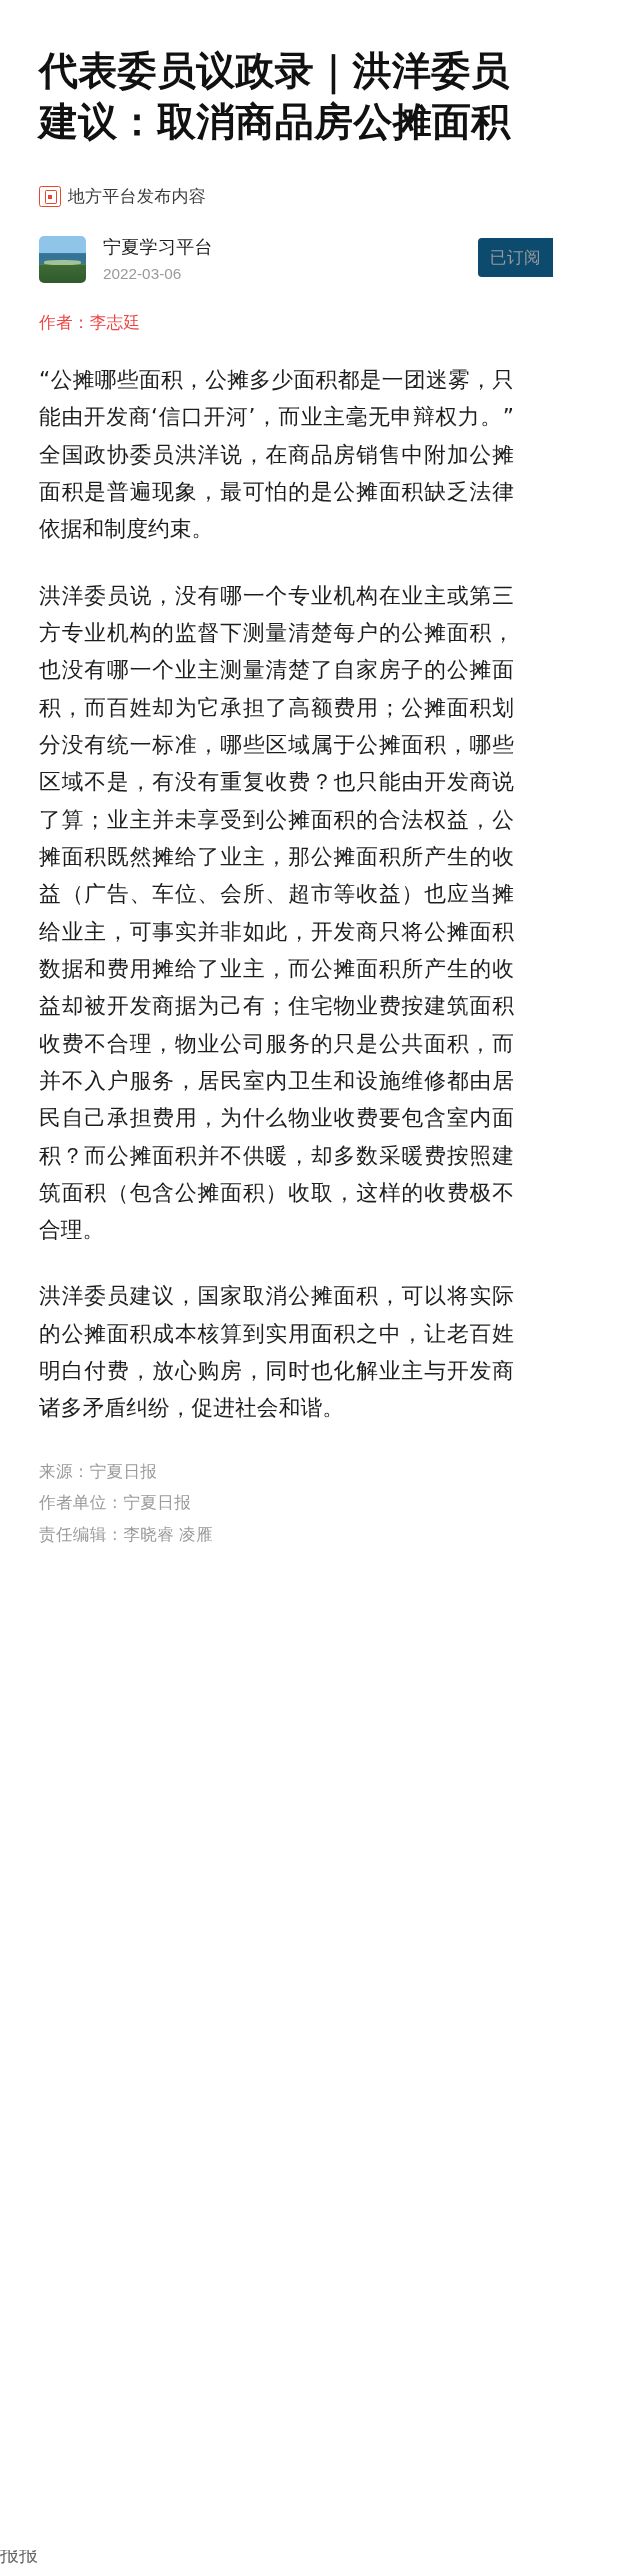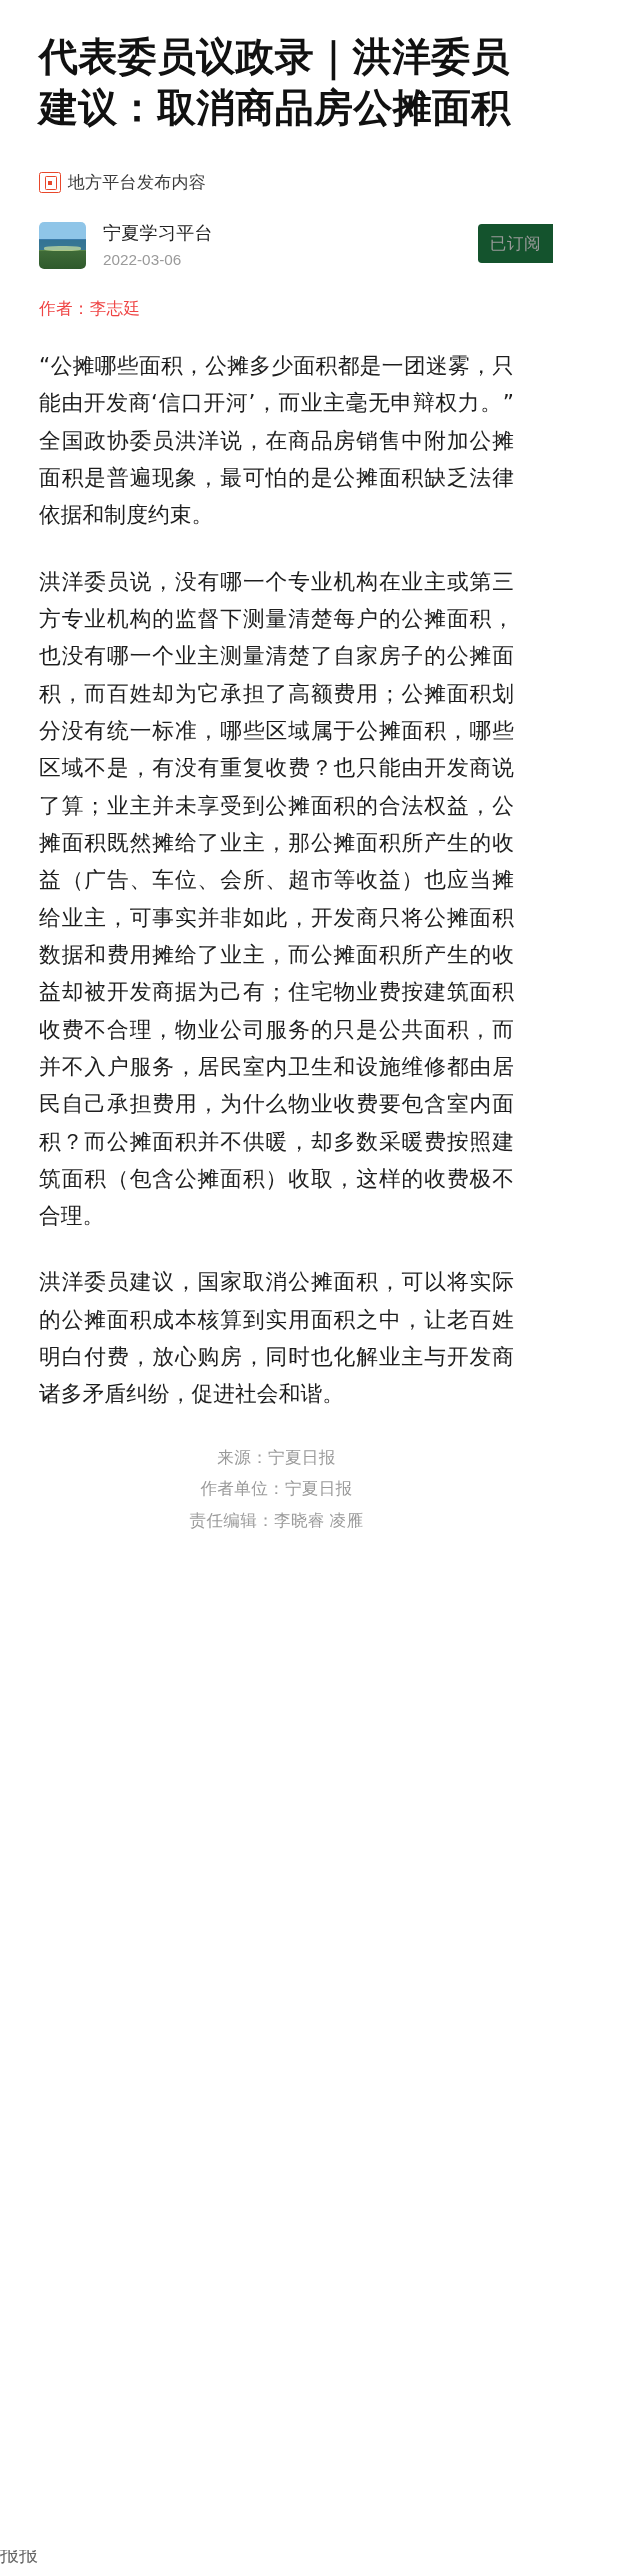--- a/index.html
+++ b/index.html
@@ -11,21 +11,21 @@
     width: 645px;
     min-height: 2576px;
     font-family: "Liberation Sans", "DejaVu Sans", sans-serif;
     color: #1a1a1a;
     position: relative;
     overflow-x: hidden;
   }
   .page {
     width: 553px;
     min-height: 2576px;
-    padding: 0 39px;
+    padding: 14px 39px;
     position: relative;
     background: #fff;
   }
 
   
   .article-title {
     font-size: 39px;
     line-height: 1.32;
     font-weight: bold;
     letter-spacing: 0.3px;
@@ -120,21 +120,21 @@
     margin-top: 5.1px;
     line-height: 1.2;
     font-family: "Liberation Sans", sans-serif;
   }
   .subscribe-btn {
     position: absolute;
     right: -39px;
     top: 2.5px;
     width: 75px;
     height: 39px;
-    background: #14532d;
+    background: #0c4a6e;
     color: #9b9b9b;
     font-size: 16.6px;
     display: flex;
     align-items: center;
     justify-content: center;
     border-radius: 3.8px 0 0 3.8px;
     letter-spacing: 0.6px;
   }
 
   
@@ -164,21 +164,20 @@
 
   
   .footer-meta {
     margin-top: 6.4px;
   }
   .footer-meta div {
     font-size: 16.6px;
     color: #9a9a9a;
     line-height: 1.9;
     letter-spacing: 0.3px;
-    text-align: center;
   }
 
   
   .bottom-partial {
     position: absolute;
     left: 0; right: 0;
     bottom: 12px;
     height: 14px;
     overflow: hidden;
     text-align: left;

